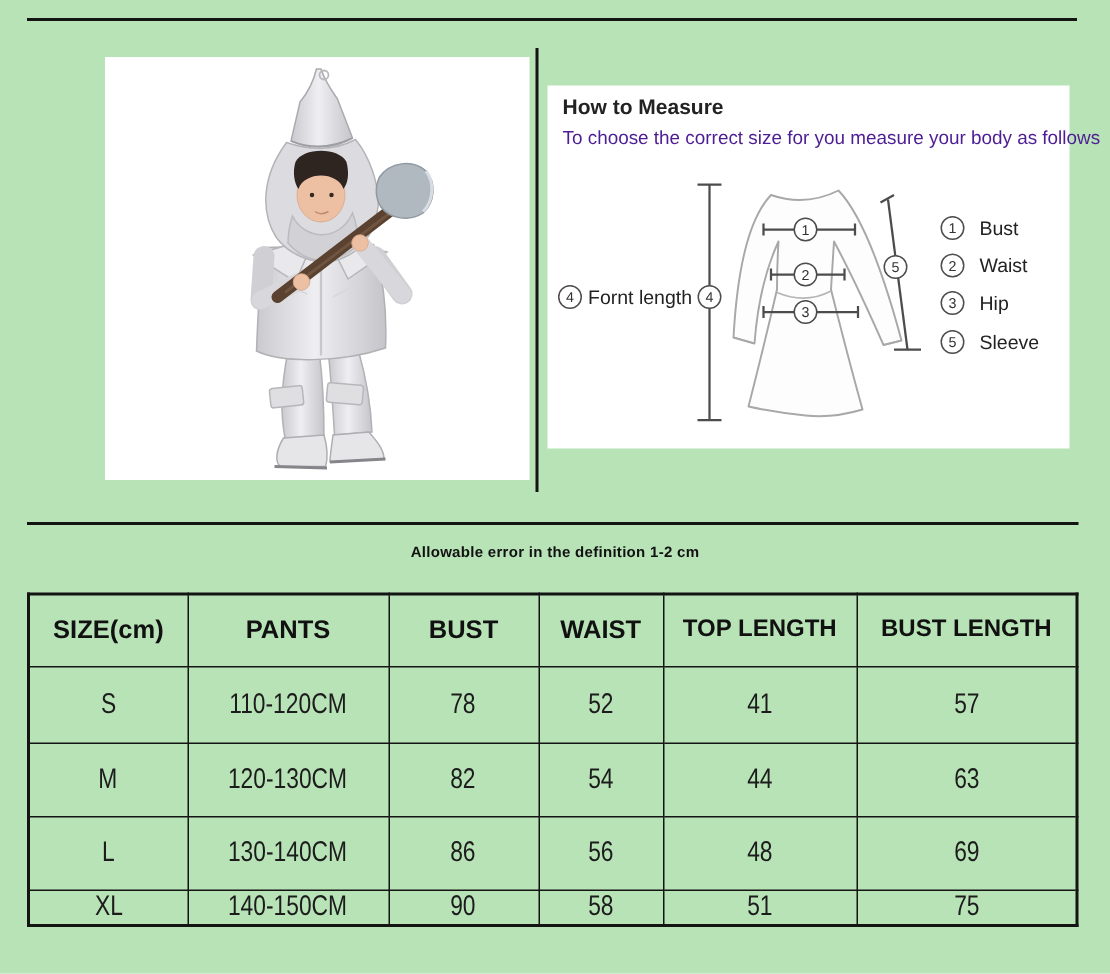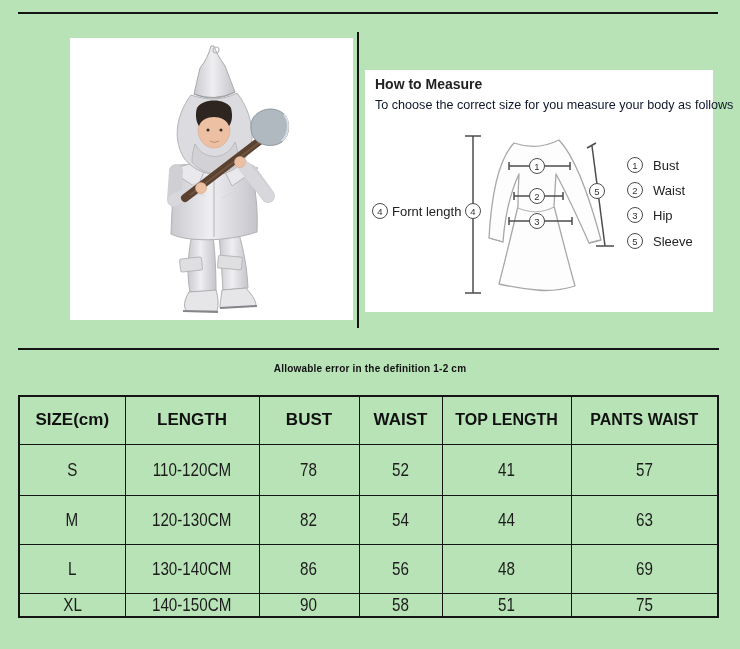--- a/index.html
+++ b/index.html
@@ -16,25 +16,25 @@
 
   
   .product-box{
     position:absolute;left:70px;top:38px;width:283px;height:282px;
     background:#ffffff;
   }
   .product-box svg{display:block;width:100%;height:100%;}
 
   
   .measure-box{
-    position:absolute;left:365px;top:70px;width:348px;height:242px;
+    position:absolute;left:365px;top:57px;width:348px;height:242px;
     background:#ffffff;
   }
   .hm-title{position:absolute;left:10px;top:6px;font-size:14px;font-weight:bold;color:#222;}
-  .hm-sub{position:absolute;left:10px;top:28px;width:336px;font-size:12.6px;color:#0f172a;white-space:nowrap;}
+  .hm-sub{position:absolute;left:10px;top:28px;width:336px;font-size:12.6px;color:#4c1d95;white-space:nowrap;}
   .diagram{position:absolute;left:0;top:0;width:348px;height:242px;}
 
   
   .note{
     position:absolute;left:0;top:363px;width:740px;text-align:center;
     font-size:10px;font-weight:bold;color:#111;letter-spacing:.2px;
   }
   table.size-table{
     position:absolute;left:18px;top:395px;width:699px;
     border-collapse:collapse;table-layout:fixed;
@@ -223,25 +223,25 @@
       <col style="width:106px">
         <col style="width:134px">
         <col style="width:100px">
       <col style="width:83px">
         <col style="width:129px">
         <col style="width:147px">
     </colgroup>
     <tbody>
       <tr class="hrow">
         <th>SIZE(cm)</th>
-        <th>LENGTH</th>
+        <th>PANTS</th>
         <th>BUST</th>
         <th>WAIST</th>
         <th class="small">TOP LENGTH</th>
-        <th class="small">PANTS WAIST</th>
+        <th class="small">BUST LENGTH</th>
       </tr>
       <tr class="r-s">
         <td><span class="cond">S</span></td>
         <td><span class="cond">110-120CM</span></td>
         <td><span class="cond">78</span></td>
         <td><span class="cond">52</span></td>
         <td><span class="cond">41</span></td>
         <td><span class="cond">57</span></td>
       </tr>
       <tr class="r-m">

